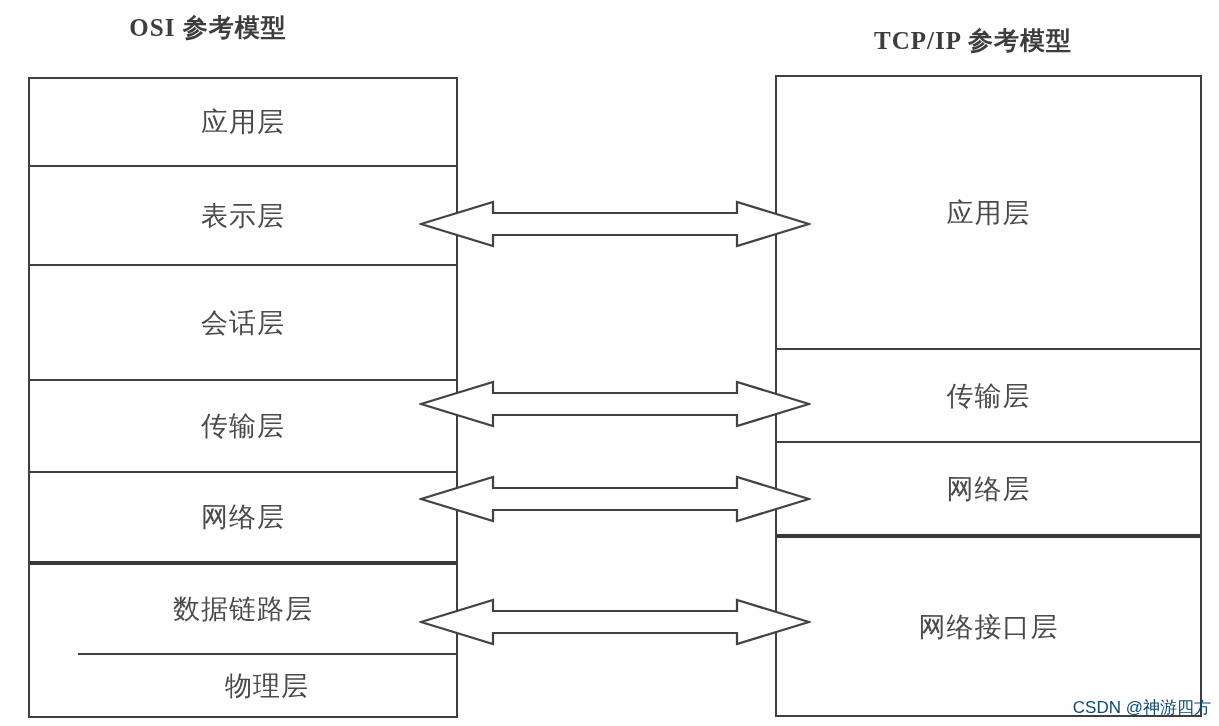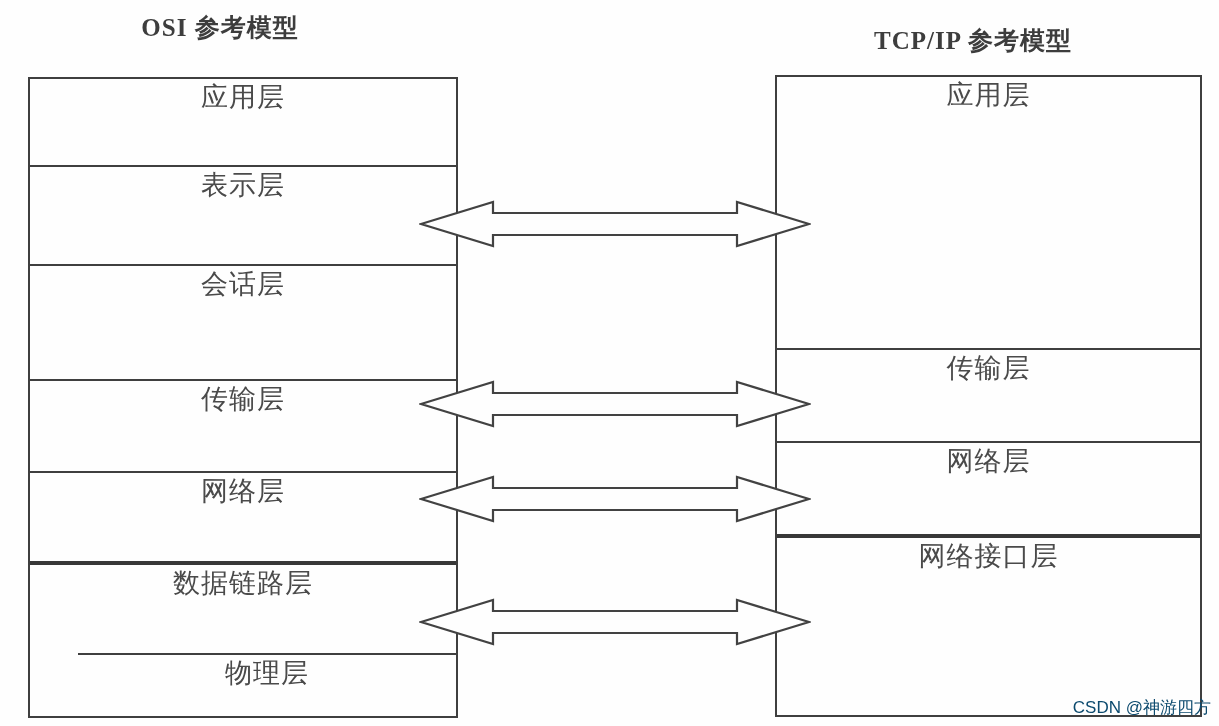--- a/index.html
+++ b/index.html
@@ -18,38 +18,38 @@
   }
   .model-title {
     position: absolute;
     text-align: center;
     font-size: 25px;
     font-weight: bold;
     color: #3d3d3d;
     letter-spacing: 1px;
     white-space: nowrap;
   }
-  #osi-title   { left: 60px;  top: 11px; width: 320px; }
+  #osi-title   { left: 48px;  top: 11px; width: 320px; }
   #tcpip-title { left: 773px; top: 24px; width: 400px; }
 
   .stack {
     position: absolute;
     box-sizing: border-box;
     border: 2px solid #3f3f3f;
     background: #fefefe;
     display: flex;
     flex-direction: column;
   }
   #osi-stack   { left: 28px;  top: 77px; width: 430px; height: 641px; }
   #tcpip-stack { left: 775px; top: 75px; width: 427px; height: 642px; }
 
   .layer {
     box-sizing: border-box;
     display: flex;
-    align-items: flex-start;
+    align-items: center;
     justify-content: center;
     font-size: 27px;
     letter-spacing: 1px;
     color: #4a4a4a;
   }
   .layer + .layer { border-top: 2px solid #3f3f3f; }
   .layer.thick-top { border-top: 4px solid #383838; }
 
   
   #osi-stack .layer:nth-child(1) { height: 86px; }

